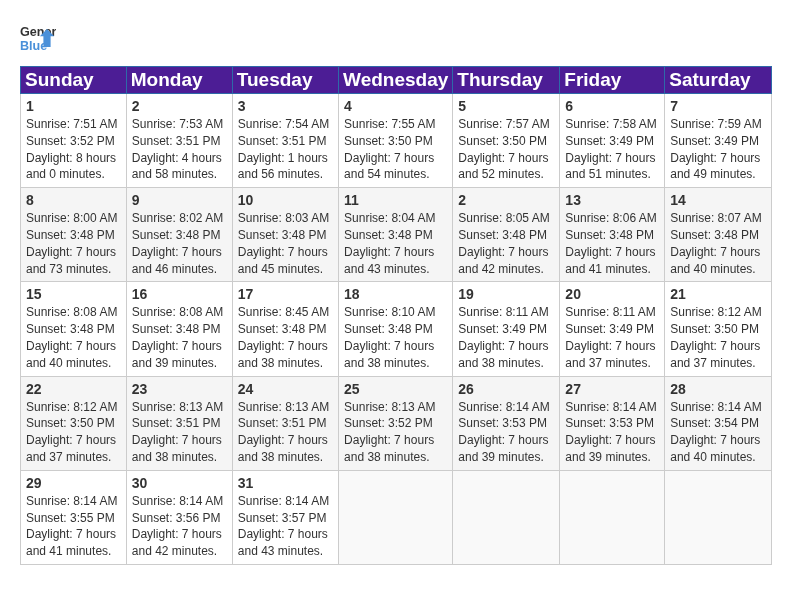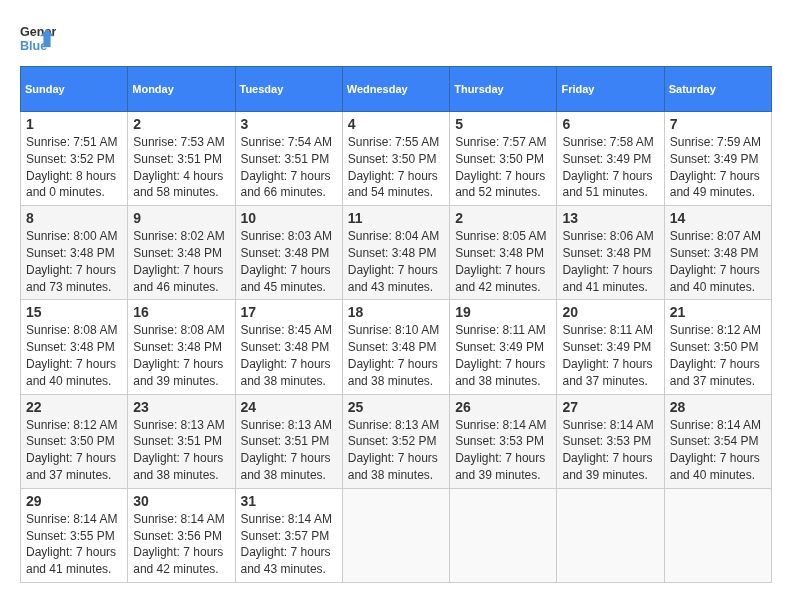--- a/index.html
+++ b/index.html
@@ -36,25 +36,25 @@
     .location {
       font-size: 16px;
       color: #555;
     }
     .calendar {
       width: 100%;
       border-collapse: collapse;
       font-size: 10.5px;
     }
     .calendar th {
-      background-color: #3b82f6;
+      background-color: #4c1d95;
       color: #fff;
-      padding: 16px 4px;
+      padding: 2px 4px;
       text-align: left;
-      font-size: 11px;
+      font-size: 19px;
       font-weight: bold;
       border: 1px solid #2e69a8;
     }
     .calendar td {
       border: 1px solid #ccc;
       vertical-align: top;
       padding: 4px 5px;
       height: 90px;
       width: 108px;
       color: #333;
@@ -123,21 +123,21 @@
           <span>Sunrise: 7:53 AM</span><br>
           <span>Sunset: 3:51 PM</span><br>
           <span>Daylight: 4 hours and 58 minutes.</span>
         </div>
       </td>
         <td>
         <span class="day-num">3</span>
         <div class="day-info">
           <span>Sunrise: 7:54 AM</span><br>
           <span>Sunset: 3:51 PM</span><br>
-          <span>Daylight: 7 hours and 66 minutes.</span>
+          <span>Daylight: 1 hours and 56 minutes.</span>
         </div>
       </td>
         <td>
         <span class="day-num">4</span>
         <div class="day-info">
           <span>Sunrise: 7:55 AM</span><br>
           <span>Sunset: 3:50 PM</span><br>
           <span>Daylight: 7 hours and 54 minutes.</span>
         </div>
       </td>

